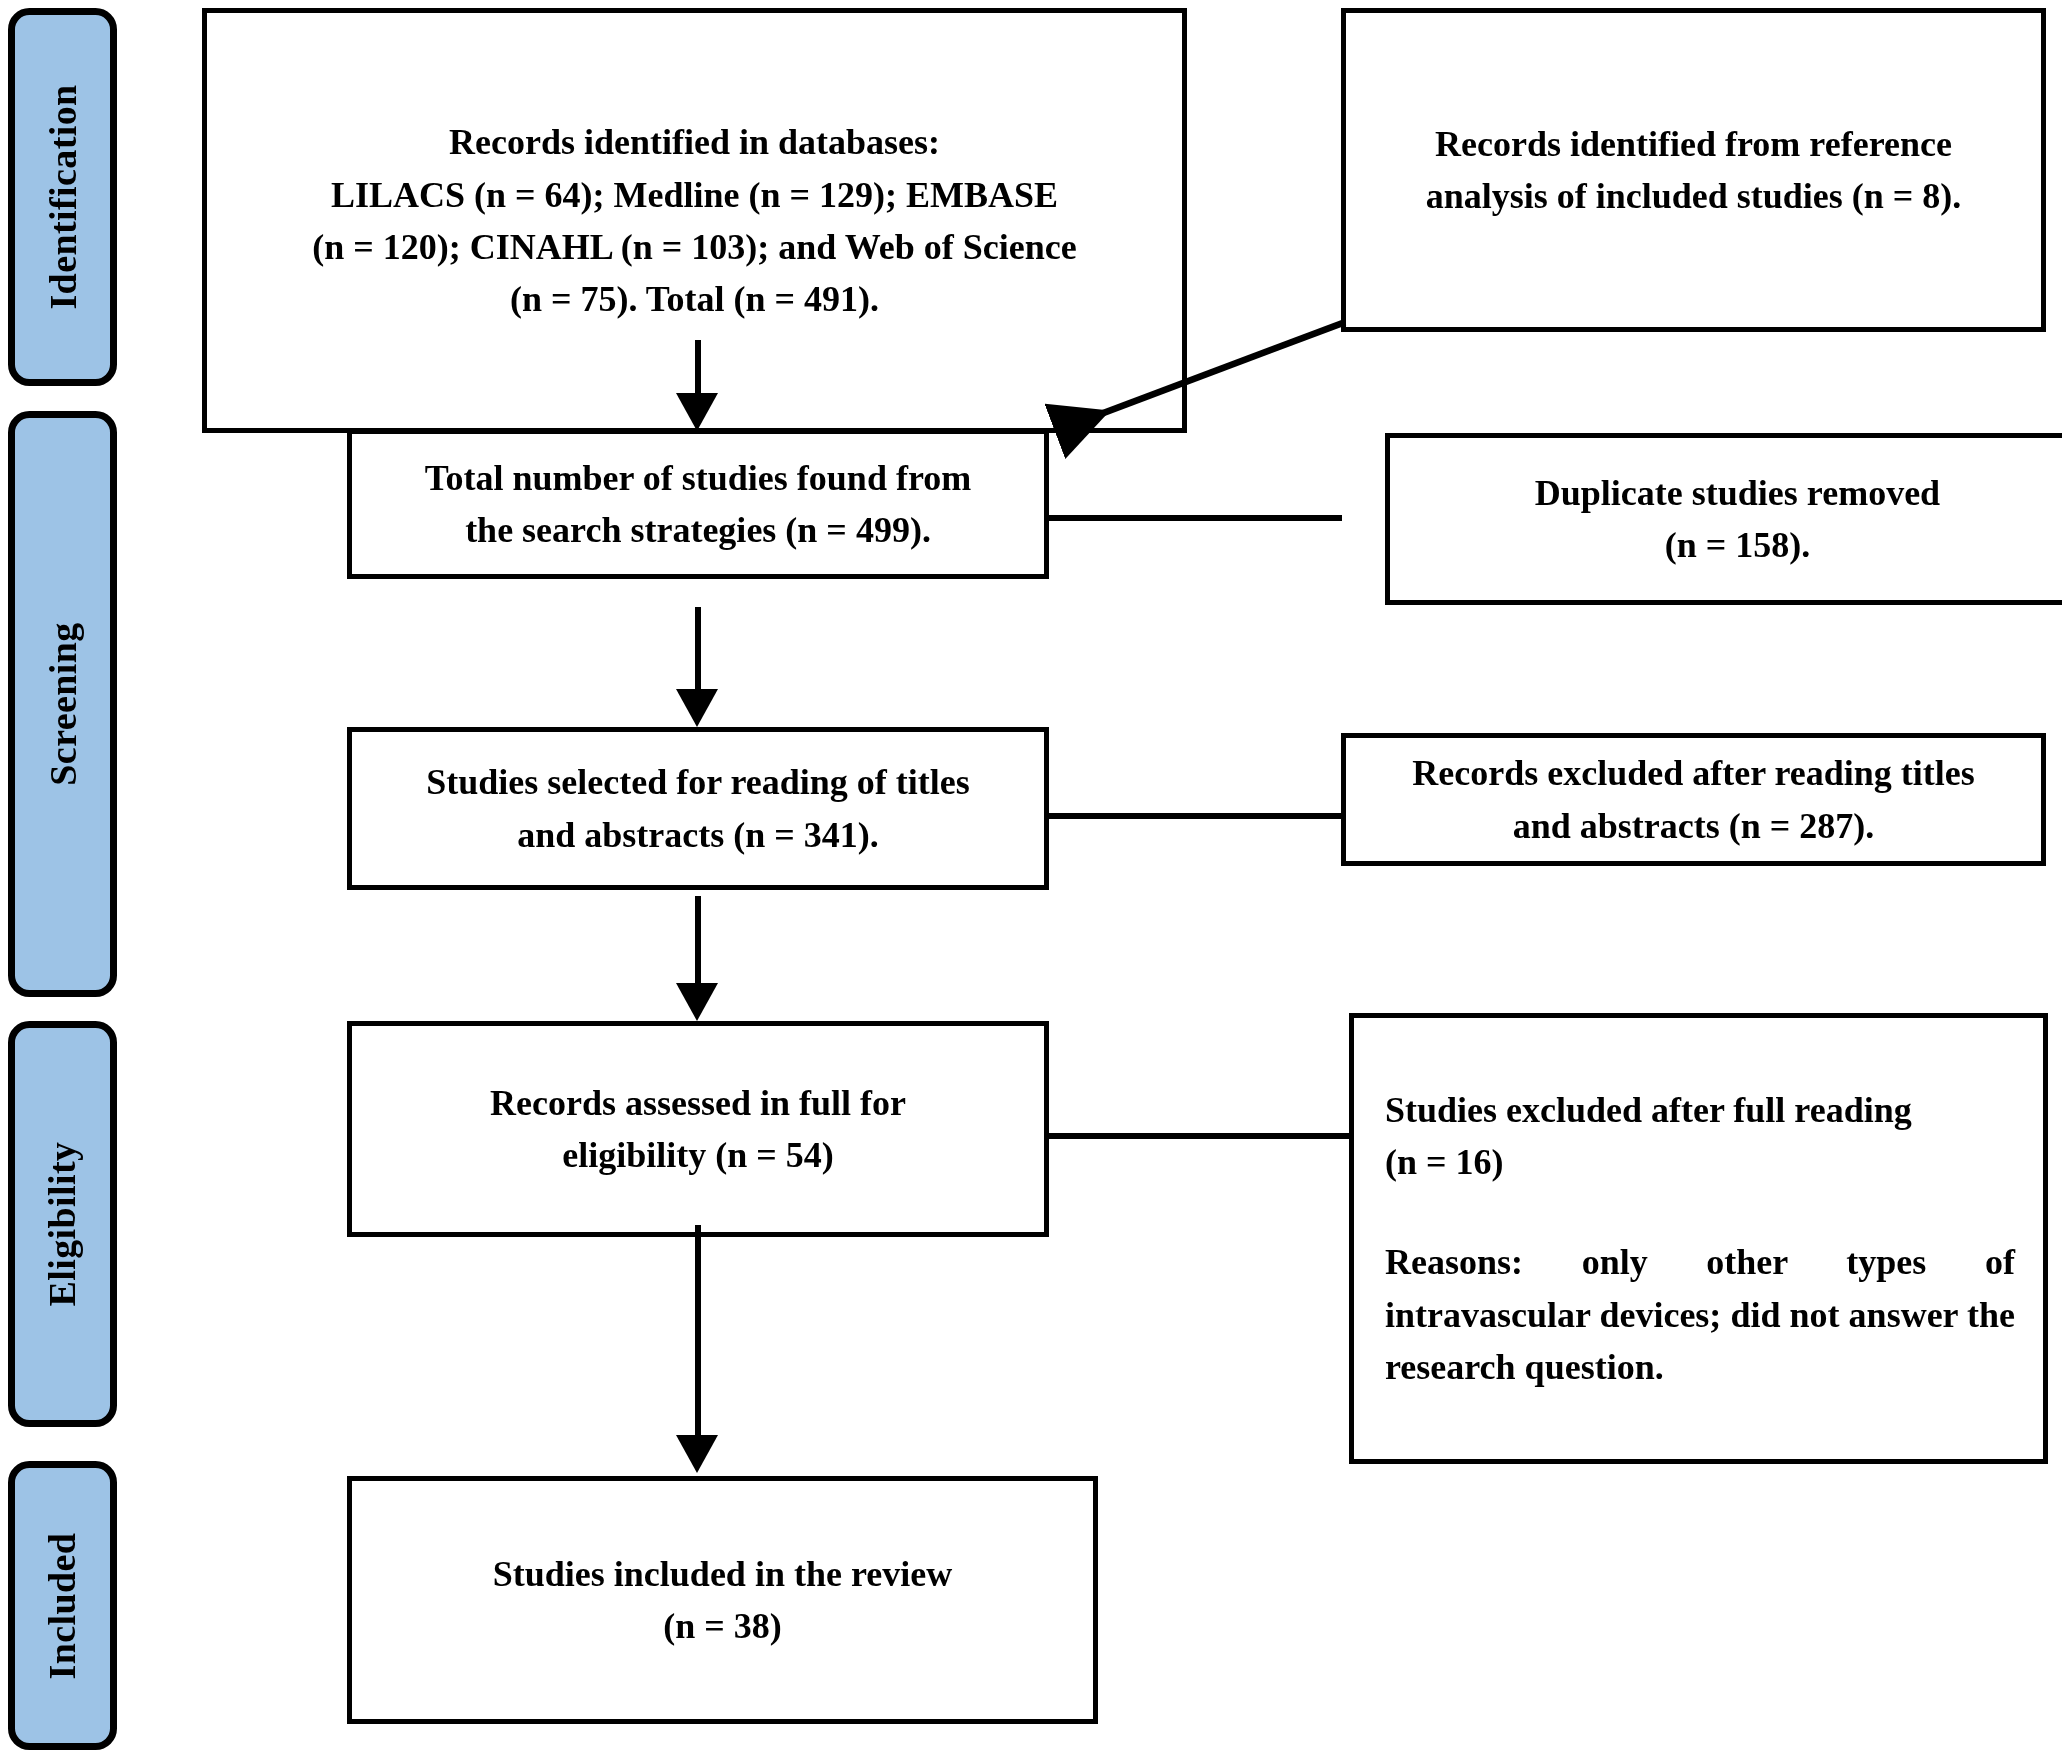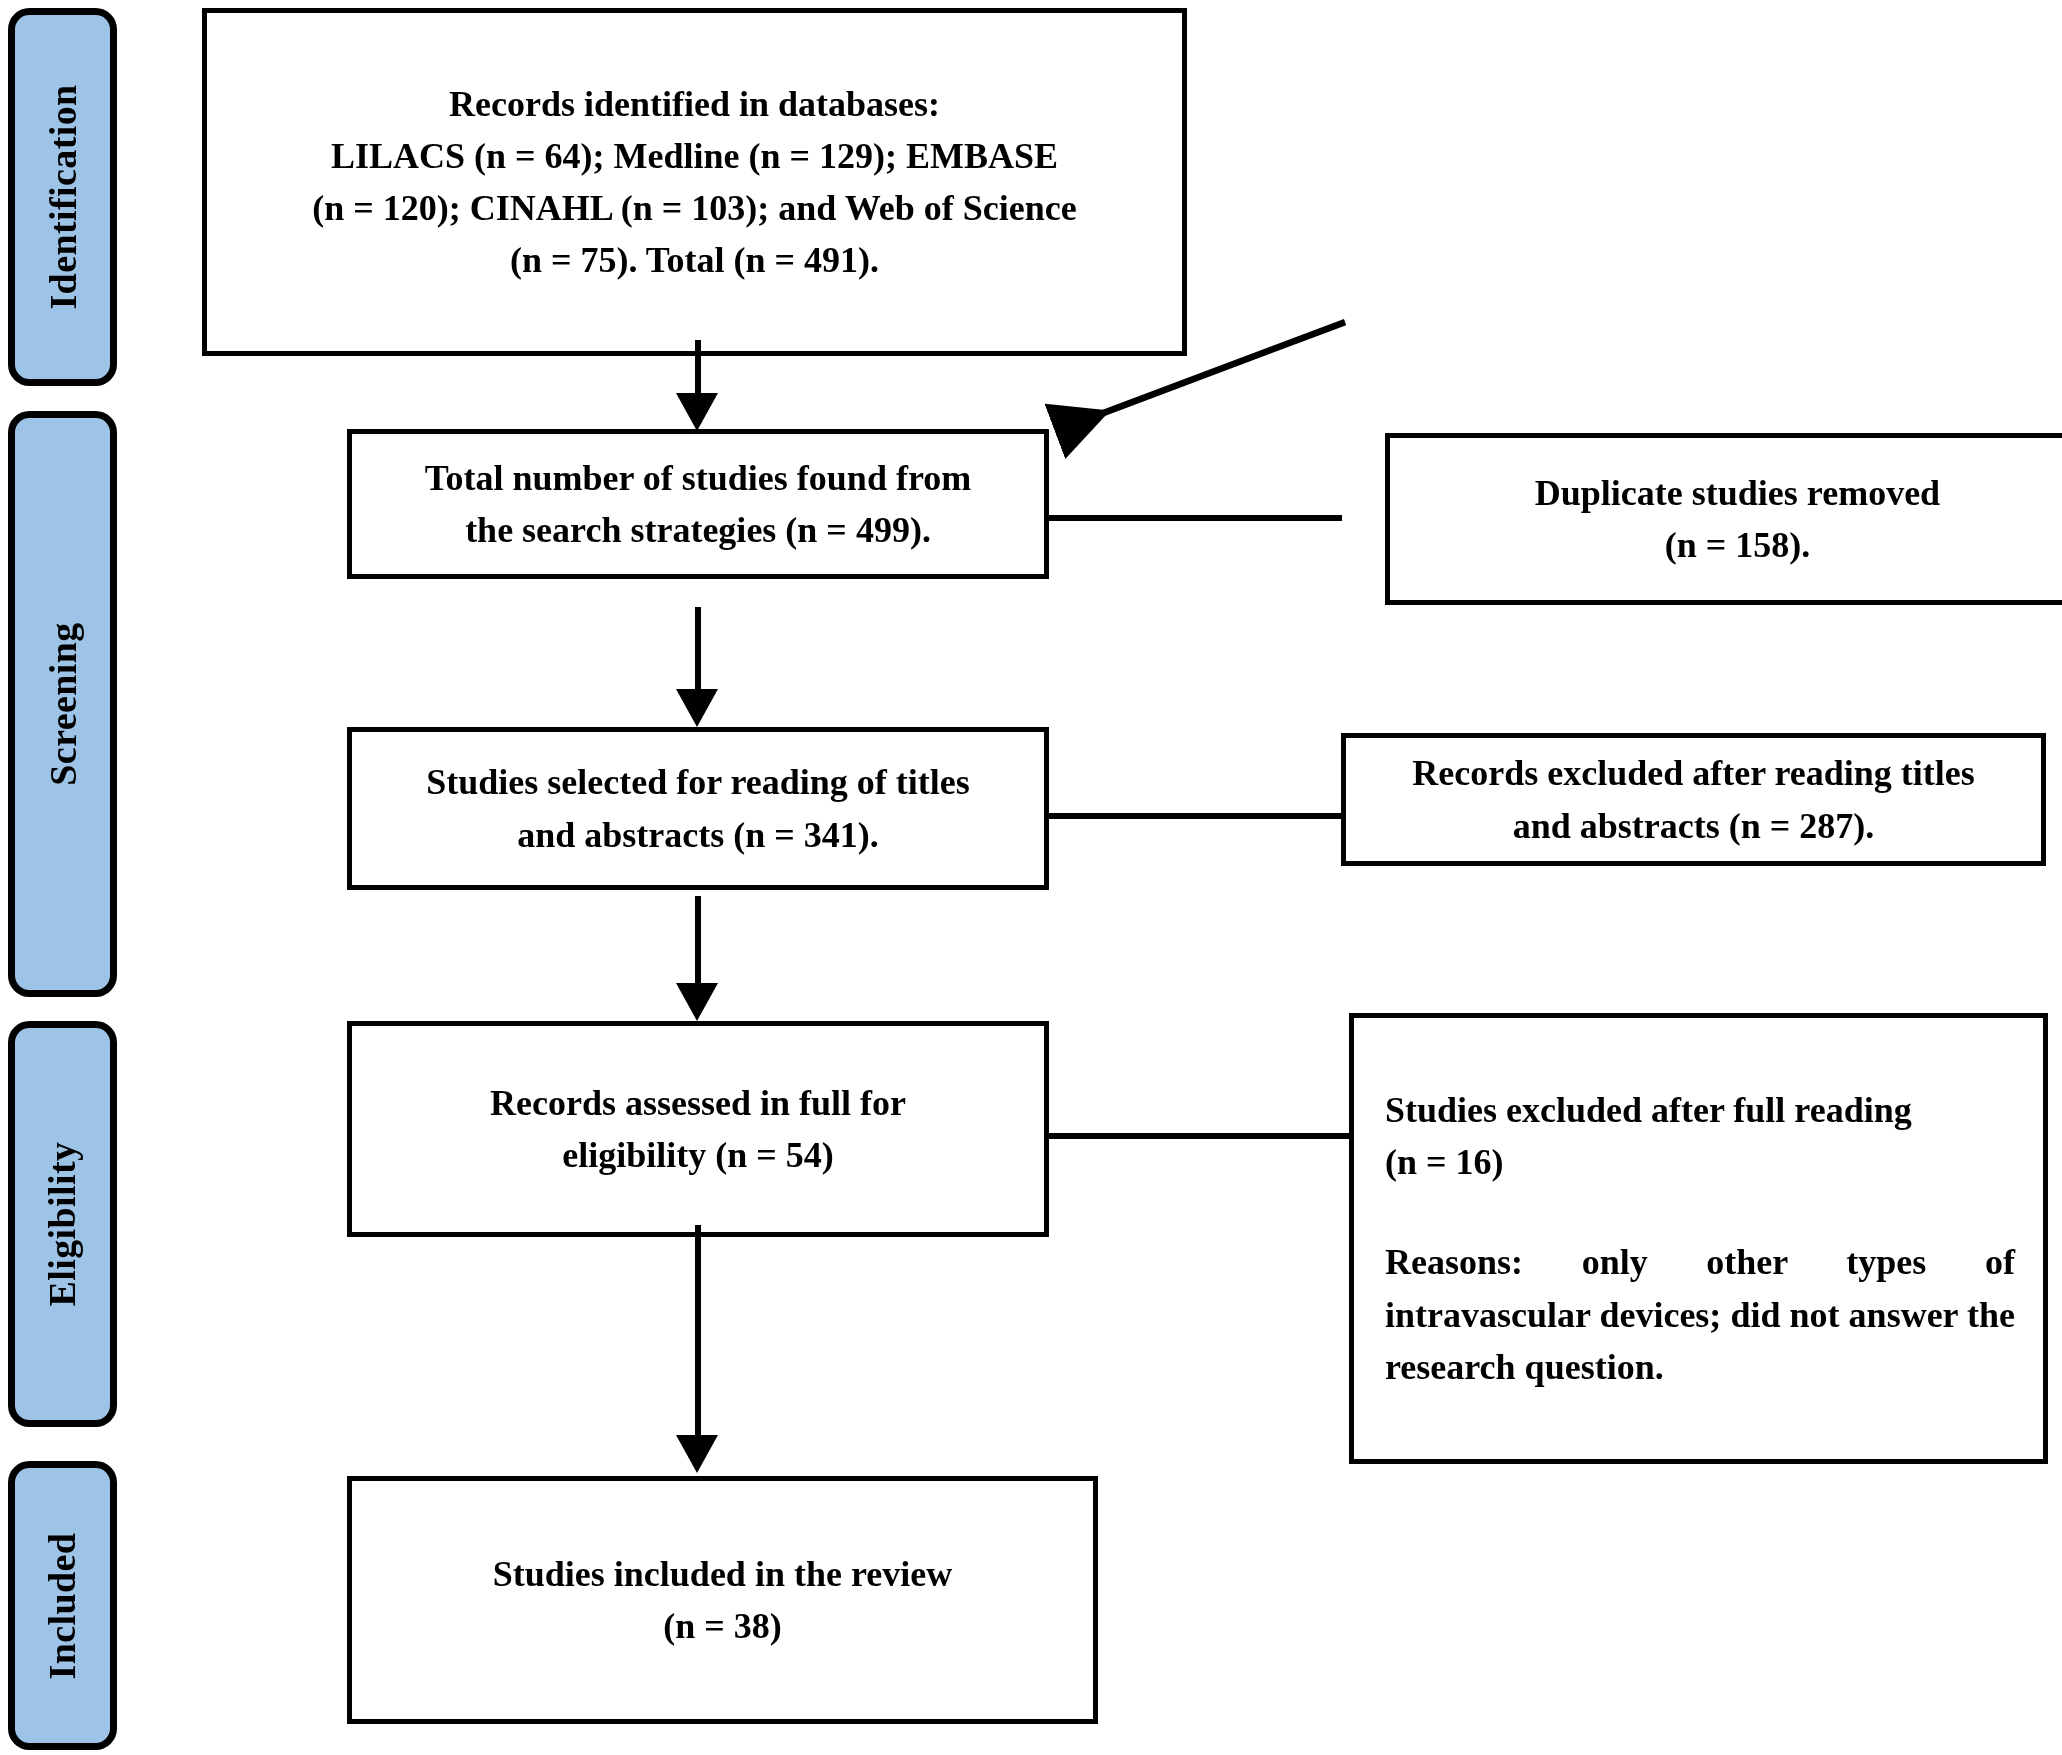--- a/index.html
+++ b/index.html
@@ -106,27 +106,31 @@
   </div>
 
   <div class="stage-tab" style="left:8.2px; top:1021px; width:109px; height:406px;">
     <span class="tab-label">Eligibility</span>
   </div>
 
   <div class="stage-tab" style="left:8.2px; top:1461px; width:109px; height:289px;">
     <span class="tab-label">Included</span>
   </div>
 
-  <div class="flow-box" style="left:202px; top:8.2px; width:985px; height:348px;">
+  <div class="flow-box" style="left:202px; top:8.2px; width:985px; height:425px;">
     <div class="box-text">Records identified in databases:
 LILACS (n = 64); Medline (n = 129); EMBASE
 (n = 120); CINAHL (n = 103); and Web of Science
 (n = 75). Total (n = 491).</div>
   </div>
 
+  <div class="flow-box" style="left:1341px; top:8.2px; width:705px; height:324px;">
+    <div class="box-text">Records identified from reference
+analysis of included studies (n = 8).</div>
+  </div>
 
   <div class="conn conn-v" style="left:695px; top:340px; height:59px;"></div>
   <div class="arrowhead-down" style="left:676px; top:393px;"></div>
 
   <svg class="diag-arrow" style="left:1028px; top:304px; width:378px; height:156px;" viewBox="0 0 460 190">
     <defs>
       <marker id="arrowLeft" markerWidth="9" markerHeight="9" refX="7.2" refY="4.5" orient="auto">
         <path d="M9,0 L9,9 L0,4.5 z" fill="#000000"></path>
       </marker>
     </defs>

